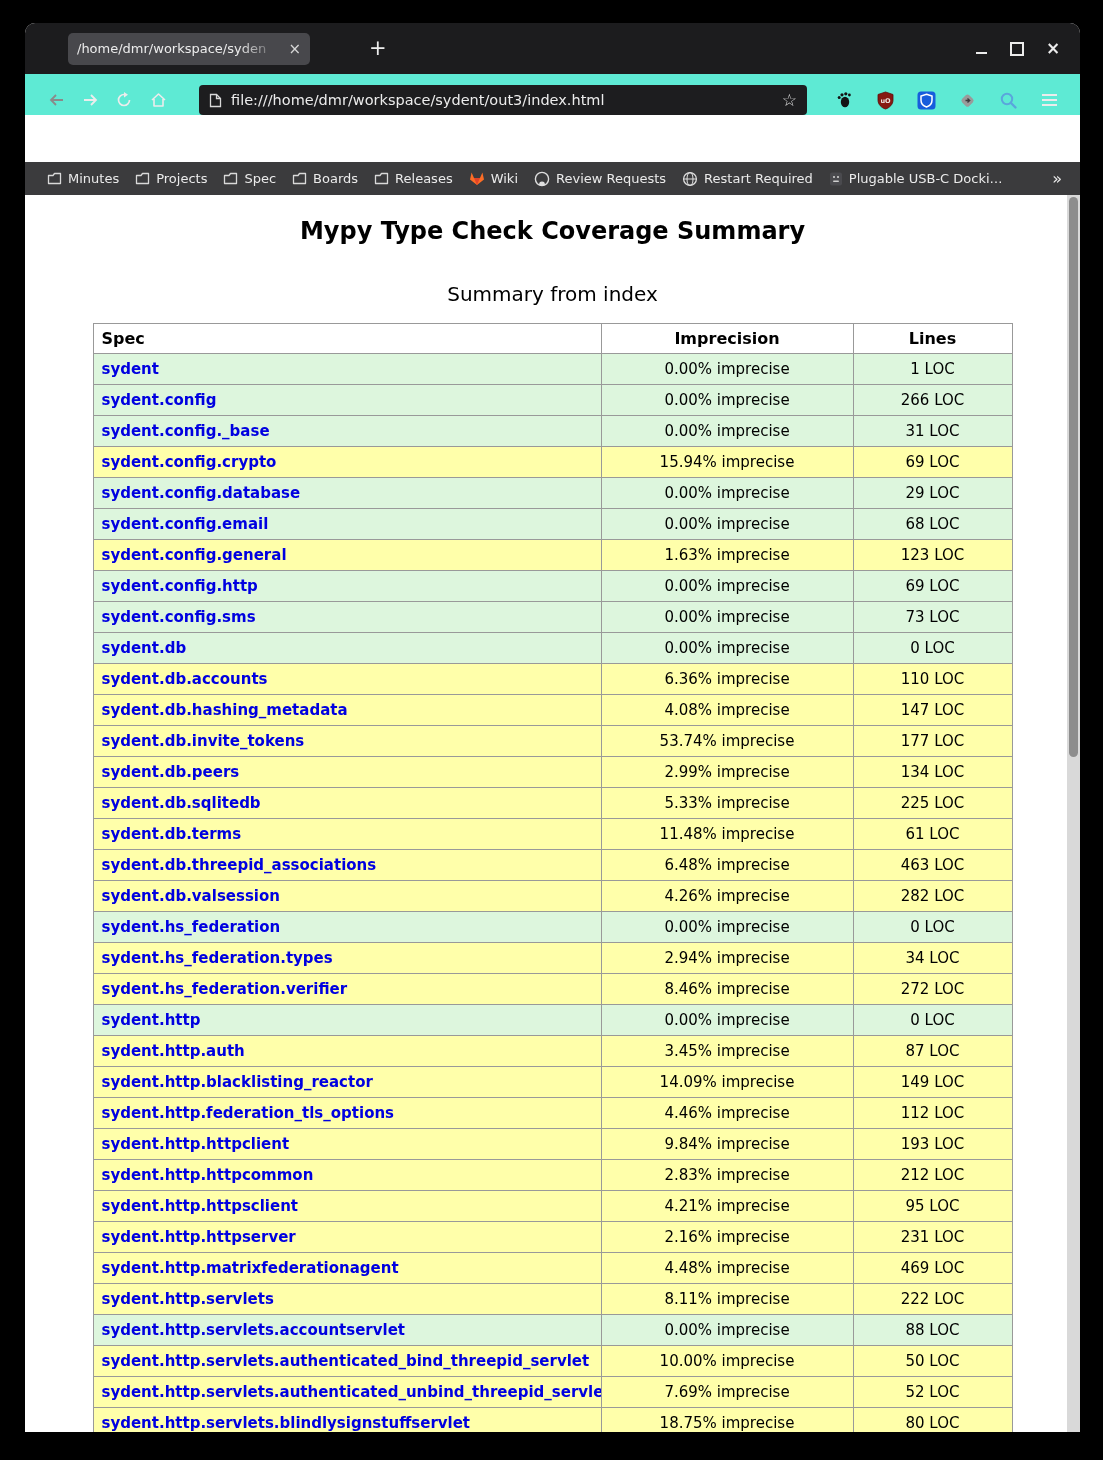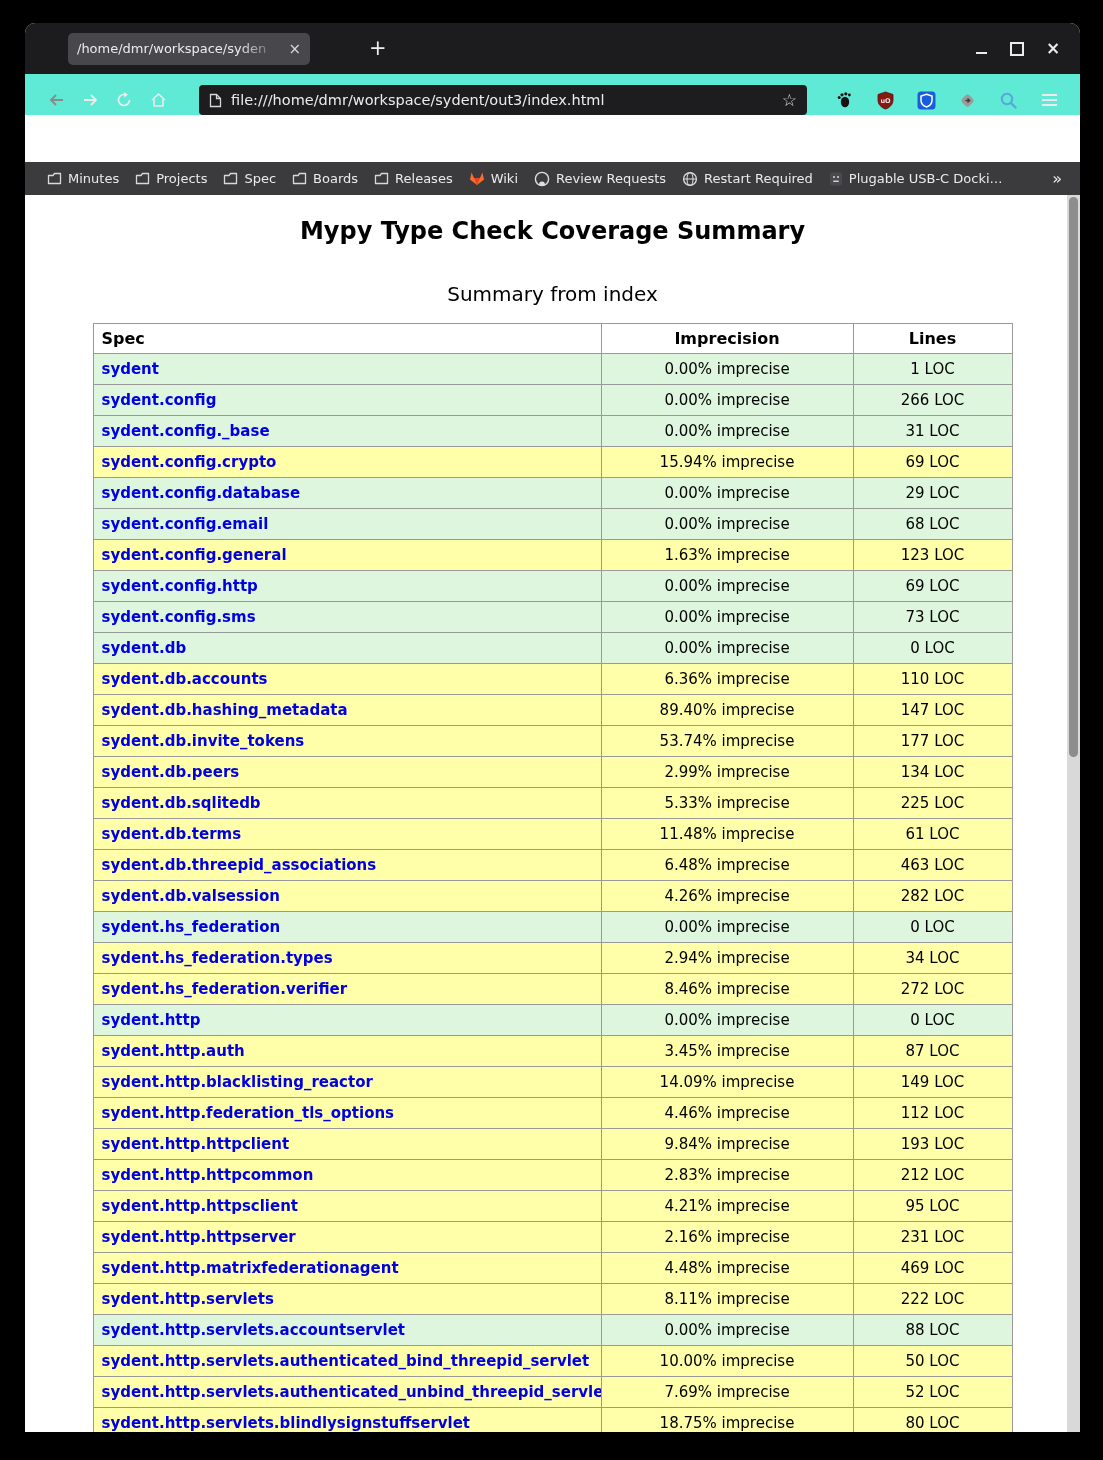--- a/index.html
+++ b/index.html
@@ -286,21 +286,21 @@
             <td class="col-impr">0.00% imprecise</td>
             <td class="col-lines">0 LOC</td>
           </tr>
           <tr class="row-warn">
             <td class="col-file"><a href="#">sydent.db.accounts</a></td>
             <td class="col-impr">6.36% imprecise</td>
             <td class="col-lines">110 LOC</td>
           </tr>
           <tr class="row-warn">
             <td class="col-file"><a href="#">sydent.db.hashing_metadata</a></td>
-            <td class="col-impr">89.40% imprecise</td>
+            <td class="col-impr">4.08% imprecise</td>
             <td class="col-lines">147 LOC</td>
           </tr>
           <tr class="row-warn">
             <td class="col-file"><a href="#">sydent.db.invite_tokens</a></td>
             <td class="col-impr">53.74% imprecise</td>
             <td class="col-lines">177 LOC</td>
           </tr>
           <tr class="row-warn">
             <td class="col-file"><a href="#">sydent.db.peers</a></td>
             <td class="col-impr">2.99% imprecise</td>

